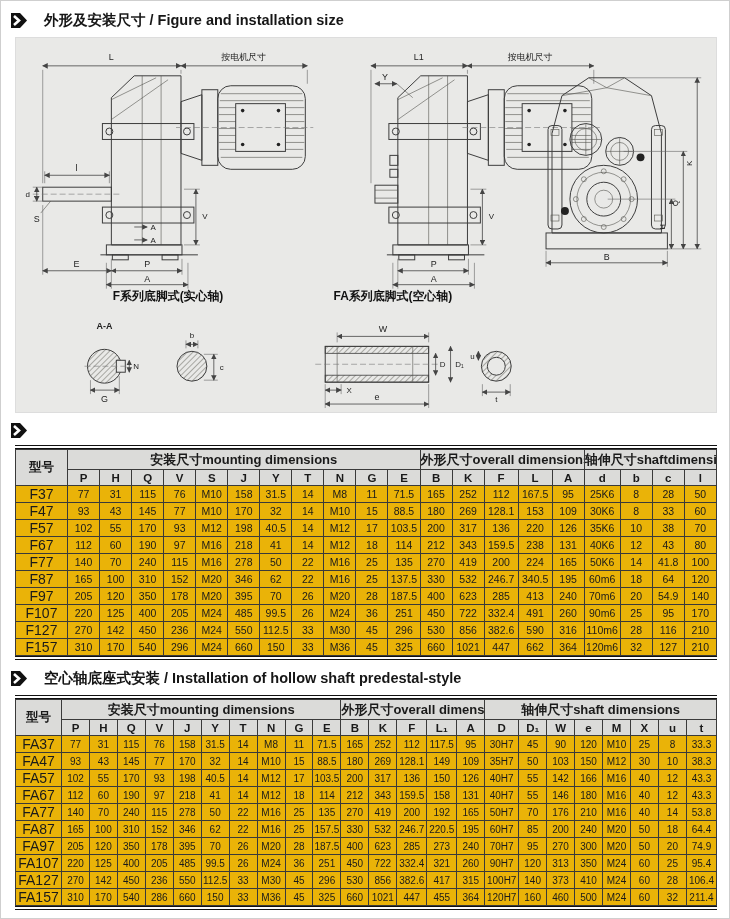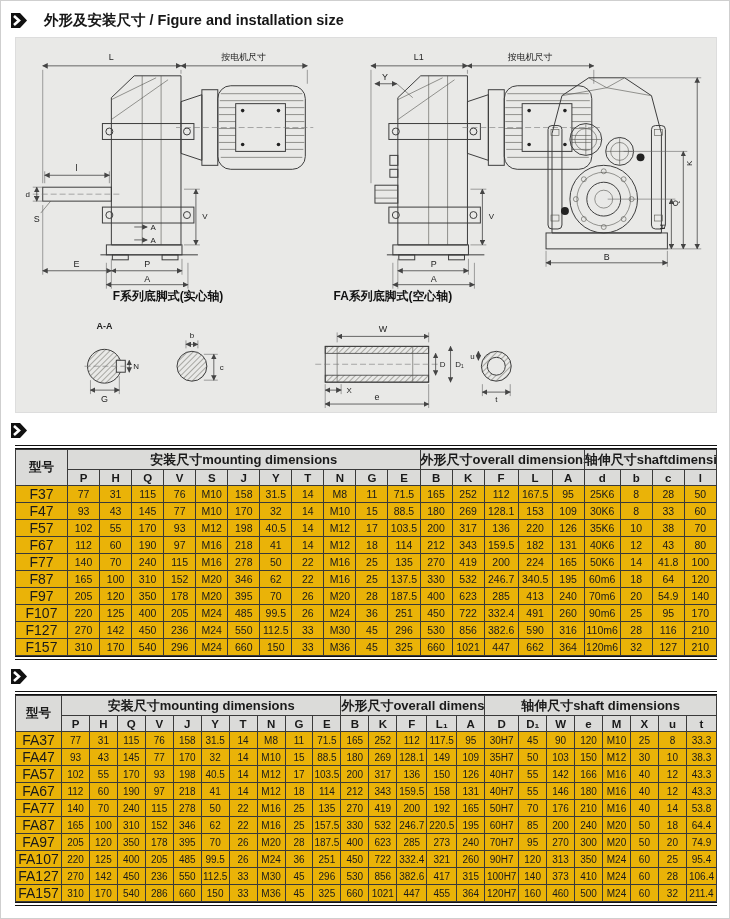--- a/index.html
+++ b/index.html
@@ -476,21 +476,21 @@
         <td>M16</td>
         <td>218</td>
         <td>41</td>
         <td>14</td>
         <td>M12</td>
         <td>18</td>
         <td>114</td>
         <td>212</td>
         <td>343</td>
         <td>159.5</td>
-        <td>182</td>
+        <td>238</td>
         <td>131</td>
         <td>40K6</td>
         <td>12</td>
         <td>43</td>
         <td>80</td>
       </tr>
 
       <tr>
         <td class="model">F77</td>
         <td>140</td>
@@ -637,20 +637,21 @@
 
   </tbody>
 </table>
 <div class="rule"></div>
 
 <div class="section-title" style="margin-top:9px;">
   <svg class="flag" viewBox="0 0 16 15">
     <polygon points="0,0 9,0 16,7.5 9,15 0,15" fill="#111"></polygon>
     <polyline points="3,3 8,7.5 3,12" fill="none" stroke="#fff" stroke-width="2.6"></polyline>
   </svg>
+  <span>空心轴底座式安装 / Installation of hollow shaft predestal-style</span>
 </div>
 <div class="rule"></div>
 
 <table class="dims" id="table2">
   <colgroup>
     <col style="width:46px">
     <col>
       <col>
       <col>
       <col>

